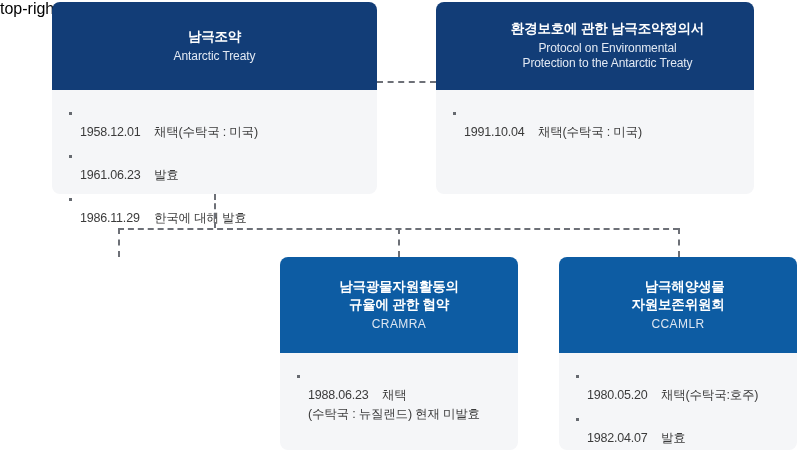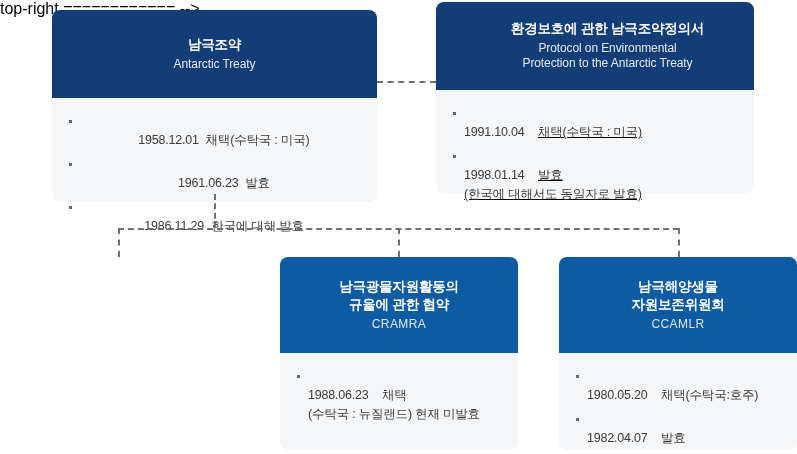--- a/index.html
+++ b/index.html
@@ -111,26 +111,26 @@
     border-left: 2px dashed #6d7077;
     width: 0;
   }
 </style>
 </head>
 <body>
 
 <div class="canvas">
 
   
-  <div class="card" style="left:52px; top:10px; width:325px;">
+  <div class="card" style="left:52px; top:2px; width:325px;">
     <div class="card-head navy" style="height:88px;">
       <div class="head-title">남극조약</div>
       <div class="head-sub">Antarctic Treaty</div>
     </div>
-    <div class="card-body" style="height:104px;text-align:center;">
+    <div class="card-body" style="height:104px;">
       <ul class="facts">
         <li>
           <span class="fact-date">1958.12.01</span><span class="fact-text">채택(수탁국 : 미국)</span>
         </li>
         <li>
           <span class="fact-date">1961.06.23</span><span class="fact-text">발효</span>
         </li>
         <li>
           <span class="fact-date">1986.11.29</span><span class="fact-text">한국에 대해 발효</span>
         </li>
@@ -138,28 +138,24 @@
     </div>
   </div>
 
   
   <div class="card" style="left:436px; top:2px; width:318px;">
     <div class="card-head navy" style="height:88px;padding-left:35px;">
       <div class="head-title">환경보호에 관한 남극조약정의서</div>
       <div class="head-sub">Protocol on Environmental
 Protection to the Antarctic Treaty</div>
     </div>
-    <div class="card-body" style="height:104px;text-decoration:underline;">
+    <div class="card-body" style="height:104px;">
       <ul class="facts">
         <li>
           <span class="fact-date">1991.10.04</span><span class="fact-text">채택(수탁국 : 미국)</span>
-        </li>
-        <li>
-          <span class="fact-date">1998.01.14</span><span class="fact-text">발효
-(한국에 대해서도 동일자로 발효)</span>
         </li>
       </ul>
     </div>
   </div>
 
     top-right ============ --&gt;
   <div class="conn conn-h" style="left:377px; top:81px; width:59px;"></div>
 
   
   <div class="conn conn-v" style="left:214px; top:194px; height:34px;"></div>
@@ -182,21 +178,21 @@
         <li>
           <span class="fact-date">1988.06.23</span><span class="fact-text">채택
 (수탁국 : 뉴질랜드) 현재 미발효</span>
         </li>
       </ul>
     </div>
   </div>
 
   
   <div class="card" style="left:559px; top:257px; width:238px;">
-    <div class="card-head blue" style="height:96px;">
+    <div class="card-head blue" style="height:96px;text-align:right;">
       <div class="head-title">남극해양생물
 자원보존위원회</div>
       <div class="head-sub mono-acronym">CCAMLR</div>
     </div>
     <div class="card-body" style="height:97px;">
       <ul class="facts">
         <li>
           <span class="fact-date">1980.05.20</span><span class="fact-text">채택(수탁국:호주)</span>
         </li>
         <li>

